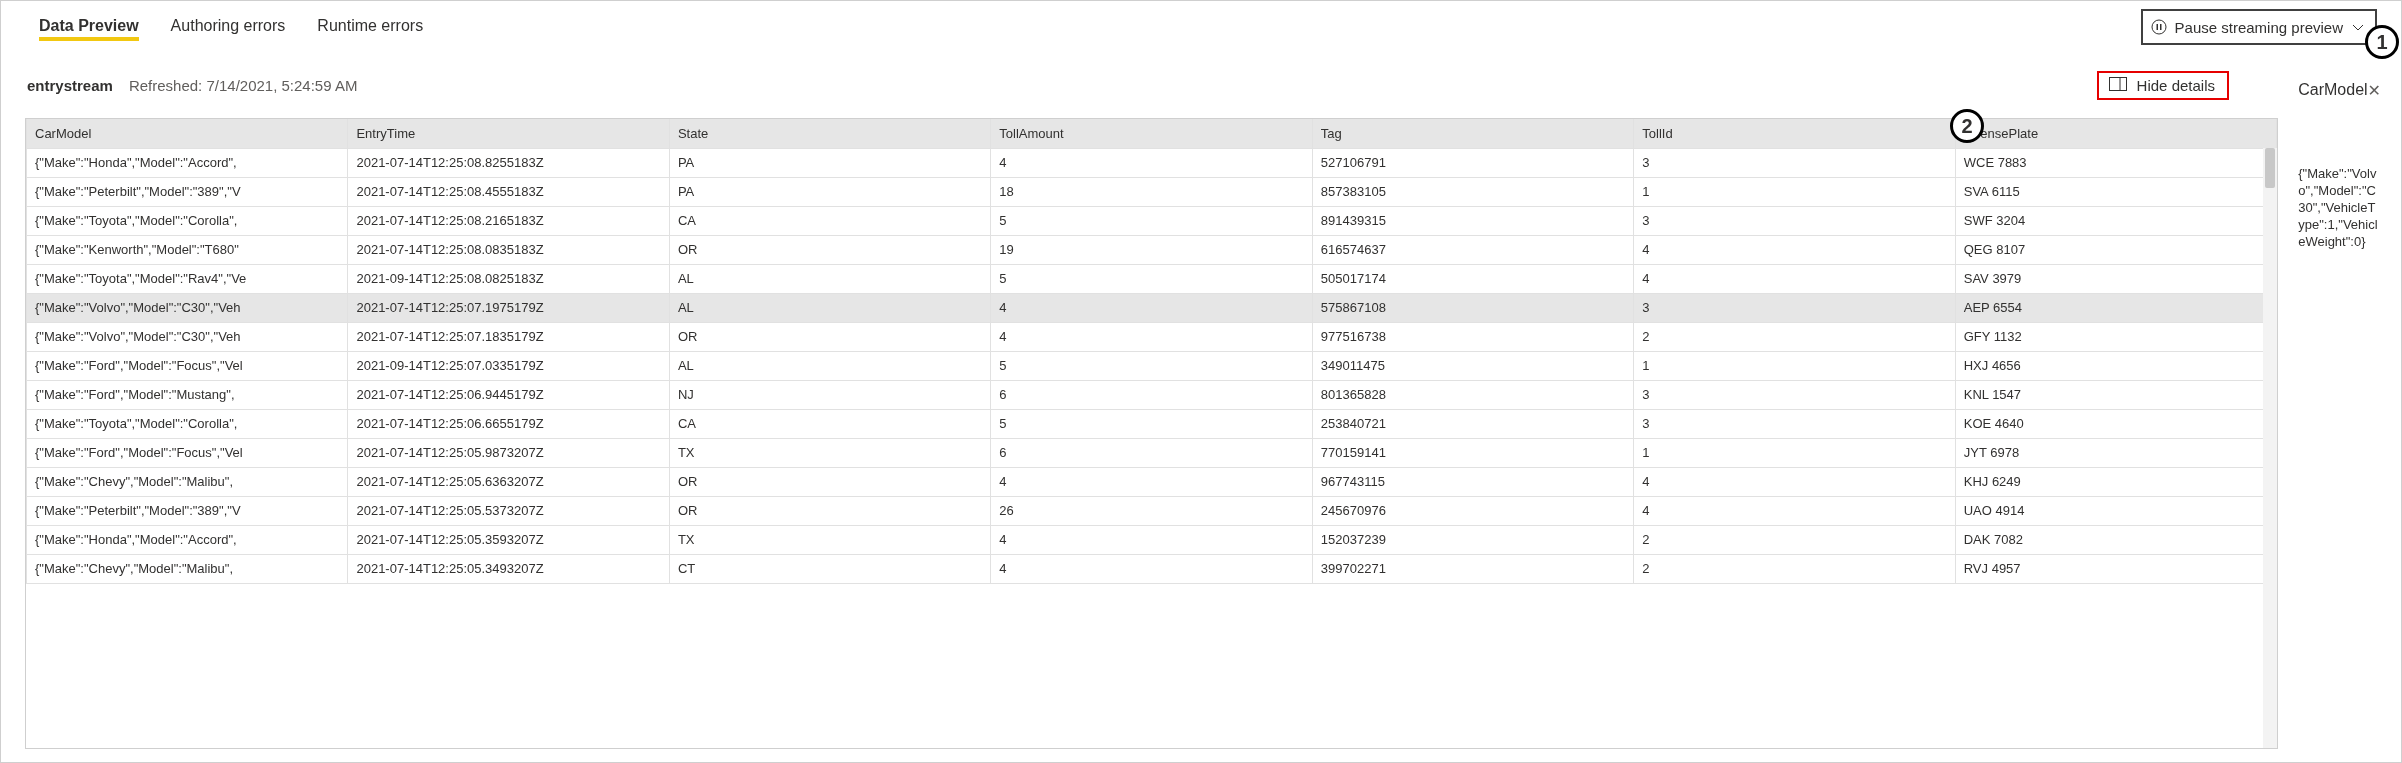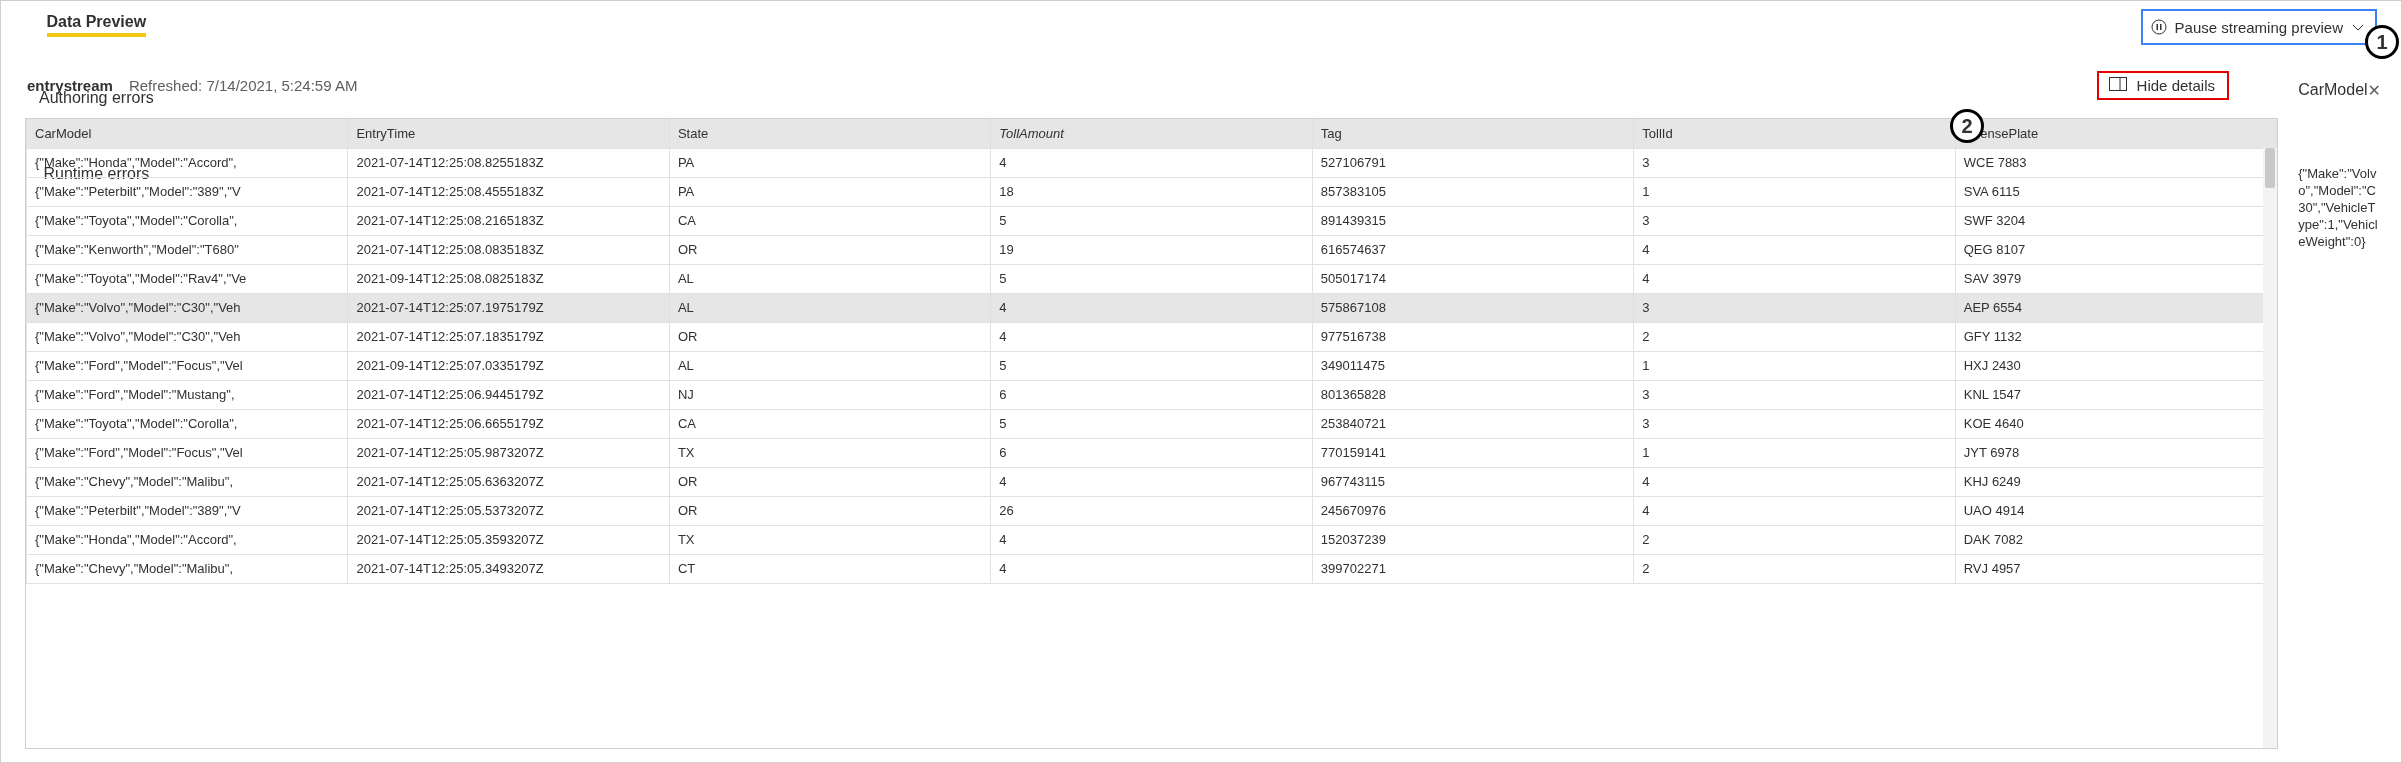--- a/index.html
+++ b/index.html
@@ -1,25 +1,25 @@
 <!DOCTYPE html>
 <html><head>
   <meta charset="utf-8">
   <style>
     * { box-sizing: border-box; margin: 0; padding: 0; }
     body { font-family: "Segoe UI", Tahoma, sans-serif; font-size: 13px; color: #323130; background: #fff; }
     .container { width: 2402px; height: 763px; border: 1px solid #cfcfcf; position: relative; overflow: hidden; }
 
     
     .topbar { display: flex; justify-content: space-between; align-items: center; height: 52px; padding: 0 24px 0 38px; }
-    .tabs { display: flex; gap: 32px; align-items: center; height: 100%; flex-direction: column; }
+    .tabs { display: flex; gap: 32px; align-items: center; height: 100%; }
     .tab { font-size: 16px; color: #323130; cursor: pointer; padding: 12px 0 14px; position: relative; }
     .tab.active { font-weight: 600; }
     .tab.active::after { content: ""; position: absolute; left: 0; right: 0; bottom: 8px; height: 4px; background: #f2c811; }
-    .pause-wrap { display: flex; align-items: center; gap: 8px; border: 2px solid #3b82f6; padding: 4px 10px 4px 8px; height: 36px; }
+    .pause-wrap { display: flex; align-items: center; gap: 8px; border: 2px solid #404040; padding: 4px 10px 4px 8px; height: 36px; }
     .pause-btn { display: flex; align-items: center; gap: 8px; font-size: 15px; color: #323130; }
     .pause-btn svg, .chev svg { display: block; }
     .callout { position: absolute; width: 34px; height: 34px; border: 3px solid #000; border-radius: 50%; background: #fff; display: flex; align-items: center; justify-content: center; font-size: 20px; font-weight: 600; z-index: 10; }
     .callout.c1 { top: 24px; right: 2px; }
     .callout.c2 { top: 108px; left: 1949px; }
 
     
     .subhead { display: flex; align-items: center; justify-content: space-between; padding: 18px 24px 18px 26px; }
     .left-sub { display: flex; align-items: baseline; gap: 16px; }
     .stream-name { font-weight: 600; font-size: 15px; }
@@ -38,21 +38,21 @@
 
     table { border-collapse: collapse; width: 100%; table-layout: fixed; }
     th, td { border: 1px solid #e1e1e1; padding: 3px 8px; text-align: left; font-size: 13px; height: 29px; white-space: nowrap; overflow: hidden; text-overflow: ellipsis; }
     th { background: #e6e6e6; font-weight: 400; color: #323130; border-top: none; }
     tbody tr.selected td { background: #e6e6e6; }
     .scrollbar { position: absolute; top: 29px; right: 0; width: 14px; bottom: 0; background: #f3f3f3; }
     .scrollbar-thumb { position: absolute; left: 2px; right: 2px; top: 0; height: 40px; background: #c8c8c8; border-radius: 2px; }
     .col-carmodel { width: 300px; }
     .col-entrytime { width: 300px; }
     .col-state { width: 300px; }
-    .col-toll { width: 300px; font-style: italic; }
+    .col-toll { width: 300px; }
     .col-tag { width: 300px; }
     .col-tollid { width: 300px; }
     .col-plate { width: 300px; }
   </style>
 </head>
 <body>
 
 <div class="container">
 
   <div class="callout c1">1</div>
@@ -179,21 +179,21 @@
               <td>2</td>
               <td>GFY 1132</td>
             </tr>
             <tr>
               <td>{"Make":"Ford","Model":"Focus","Vel</td>
               <td>2021-09-14T12:25:07.0335179Z</td>
               <td>AL</td>
               <td>5</td>
               <td>349011475</td>
               <td>1</td>
-              <td>HXJ 2430</td>
+              <td>HXJ 4656</td>
             </tr>
             <tr>
               <td>{"Make":"Ford","Model":"Mustang",</td>
               <td>2021-07-14T12:25:06.9445179Z</td>
               <td>NJ</td>
               <td>6</td>
               <td>801365828</td>
               <td>3</td>
               <td>KNL 1547</td>
             </tr>

